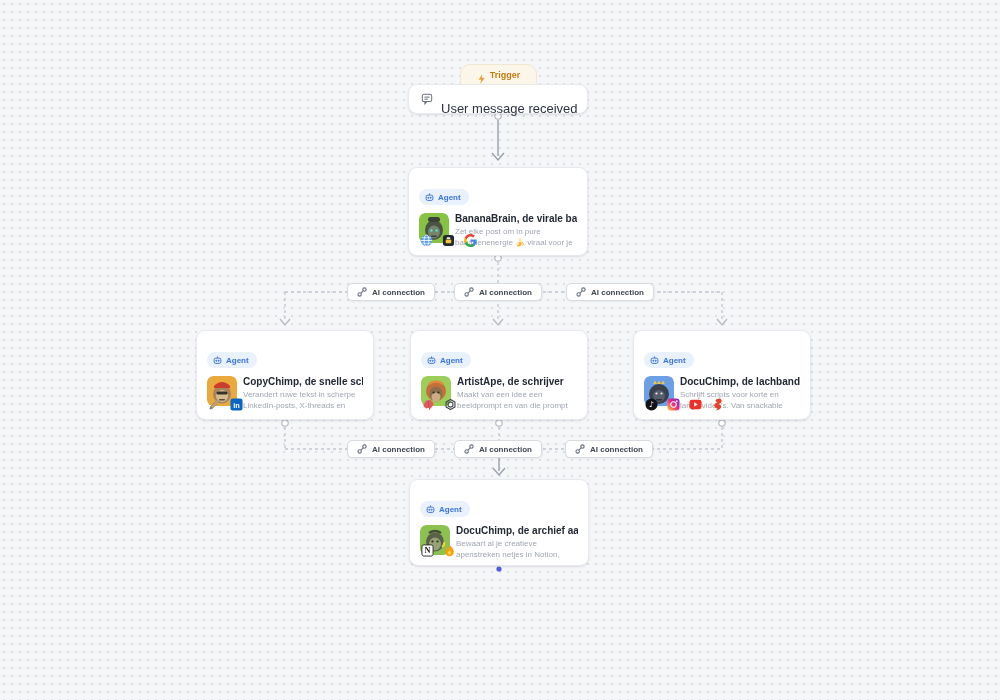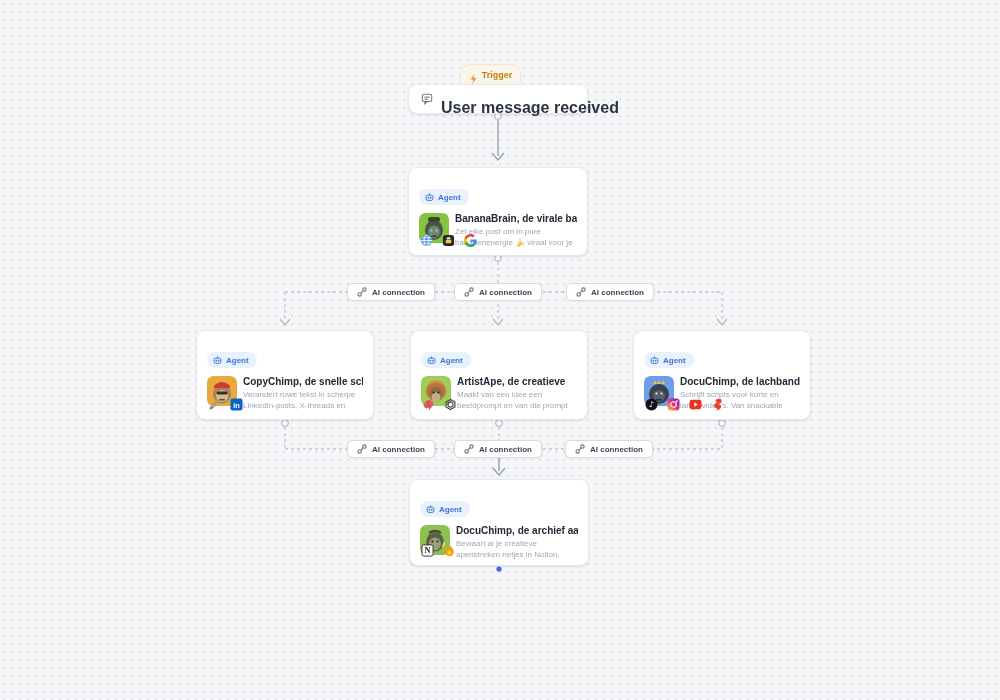--- a/index.html
+++ b/index.html
@@ -16,21 +16,21 @@
     border-radius:9px; box-shadow:0 1px 3px rgba(25,30,40,.07), 0 1px 1px rgba(25,30,40,.04);
     box-sizing:border-box;
   }
   .trigger-tab{
     position:absolute; z-index:2; background:#fcf6ea; border:1px solid #f0e6d1;
     border-radius:10px; display:flex; align-items:flex-start; justify-content:center;
     gap:4px; padding-top:5px; box-sizing:border-box;
   }
   .trigger-tab .tab-label{font-size:9px; font-weight:600; color:#c07d10; line-height:10px;}
   .trigger-card{display:flex; align-items:center; gap:8px; padding:0 12px;}
-  .trigger-card .t-title{font-size:16px; font-weight:700; color:#2c3440; white-space:nowrap;margin-top:18px;}
+  .trigger-card .t-title{font-size:13px; font-weight:400; color:#2c3440; white-space:nowrap;margin-top:18px;}
   .agent-card{padding:20px 10px;}
   .badge{
     display:inline-flex; align-items:center; gap:4px; background:#e9f1fd;
     border-radius:9px; padding:3px 8px 3px 6px;
   }
   .badge span{font-size:8px; font-weight:700; color:#3a74dd;}
   .agent-body{display:flex; gap:6px; margin-top:7px; align-items:flex-start;}
   .avatar{width:30px; height:30px; border-radius:6px; overflow:hidden; flex:0 0 30px;}
   .agent-text{min-width:0;}
   .agent-title{font-size:10px; font-weight:700; color:#222834; white-space:nowrap; overflow:hidden; margin-bottom:2px;}
@@ -72,21 +72,21 @@
     <line x1="285" y1="427" x2="285" y2="449" stroke="#c2c6cd" stroke-width="1.3" stroke-dasharray="3 3"></line>
     <line x1="499" y1="427" x2="499" y2="449" stroke="#c2c6cd" stroke-width="1.3" stroke-dasharray="3 3"></line>
     <line x1="722" y1="427" x2="722" y2="449" stroke="#c2c6cd" stroke-width="1.3" stroke-dasharray="3 3"></line>
     <line x1="285" y1="449" x2="722" y2="449" stroke="#c2c6cd" stroke-width="1.3" stroke-dasharray="3 3"></line>
     <line x1="499" y1="458" x2="499" y2="471" stroke="#9aa0ab" stroke-width="1.4"></line>
     <polyline points="493,468 499,475 505,468" fill="none" stroke="#9aa0ab" stroke-width="1.4"></polyline>
 
     <circle cx="499" cy="569" r="2.6" fill="#4e5fe4"></circle>
   </svg>
 
-  <div class="trigger-tab" style="left:460px; top:64px; width:61px; height:28px;">
+  <div class="trigger-tab" style="left:460px; top:64px; width:77px; height:28px;">
     <span>
       <svg width="9" height="10" viewBox="0 0 10 12">
           <path d="M6 0 L1.5 7 H4.5 L3.6 12 L8.8 4.6 H5.4 Z" fill="#e7a23c"></path>
         </svg>
     </span>
     <span class="tab-label">Trigger</span>
   </div>
 
   <div class="node trigger-card" style="left:408px; top:84px; width:180px; height:30px;">
     <span style="display:inline-flex;">
@@ -238,21 +238,21 @@
           <rect width="30" height="30" rx="6" fill="#9bcf5a"></rect>
           <circle cx="15" cy="15" r="10" fill="#c4703a"></circle>
           <ellipse cx="15" cy="18" rx="6.5" ry="7.5" fill="#8a6f4e"></ellipse>
           <ellipse cx="15" cy="21" rx="4.5" ry="4.5" fill="#c9ae85"></ellipse>
           <circle cx="12.6" cy="16.5" r="1.1" fill="#2e2a25"></circle>
             <circle cx="17.4" cy="16.5" r="1.1" fill="#2e2a25"></circle>
           <path d="M8 8 Q15 3 22 8" stroke="#e0893f" stroke-width="2.5" fill="none"></path>
         </svg>
       </span>
       <div class="agent-text">
-        <div class="agent-title">ArtistApe, de creatieve</div>
+        <div class="agent-title">ArtistApe, de schrijver</div>
         <div class="agent-desc">Maakt van een idee een beeldprompt en van die prompt een kunstwerk waar zelf...</div>
       </div>
     </div>
     <div class="tool-row">
       <span class="tool">
         <svg width="13" height="13" viewBox="0 0 14 14">
             <path d="M3.2 5.2 a3 3 0 0 1 3.4-2.6 a3 3 0 0 1 4.2 1.2 a2.8 2.8 0 0 1 .6 4.6 a3 3 0 0 1-4.4 2 a3 3 0 0 1-3.8-5.2 Z" fill="#e05c5c"></path>
             <path d="M7 3 V10" stroke="#b94545" stroke-width="0.8"></path>
             <path d="M8.5 10.5 L8 12.5" stroke="#b94545" stroke-width="1.2"></path>
           </svg>

